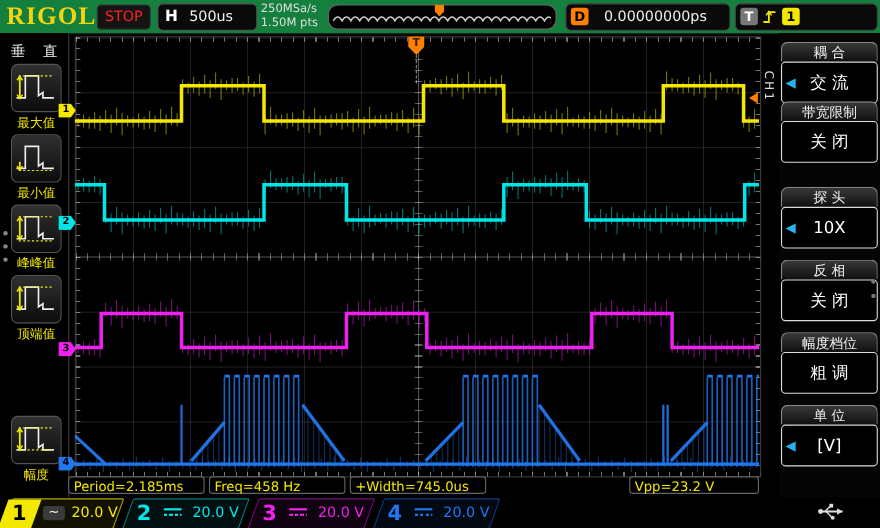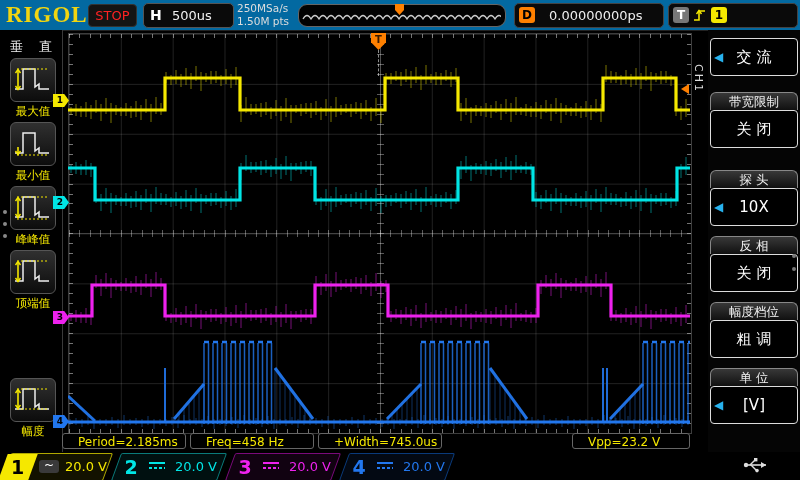--- a/index.html
+++ b/index.html
@@ -1,19 +1,19 @@
 <!DOCTYPE html>
 <html><head>
 <meta charset="utf-8">
 <style>
   html,body{margin:0;padding:0;background:#222;}
   #stage{position:relative;width:800px;height:480px;background:#000;overflow:hidden;
          font-family:"DejaVu Sans","Liberation Sans",sans-serif;}
   
-  #topbar{position:absolute;left:0;top:0;width:800px;height:30px;background:#0369a1;border-bottom:1px solid #222;}
+  #topbar{position:absolute;left:0;top:0;width:800px;height:30px;background:#15803d;border-bottom:1px solid #222;}
   .brand{position:absolute;left:6px;top:2px;font-family:"Liberation Serif",serif;font-weight:bold;
          font-size:23px;color:#f2d510;letter-spacing:1px;}
   .stopbox{position:absolute;left:88px;top:4px;width:47px;height:21px;background:#141414;border:1px solid #333;
          border-radius:4px;color:#ff2222;font-weight:normal;font-size:13px;text-align:center;line-height:21px;}
   .hbox{position:absolute;left:143px;top:3px;width:89px;height:23px;background:#0a0a0a;border:1px solid #555;
          border-radius:5px;color:#eee;}
   .hbox .h{position:absolute;left:6px;top:3px;font-weight:bold;font-size:14px;color:#fff;}
   .hbox .tb{position:absolute;left:28px;top:4px;font-size:13px;color:#f0f0f0;}
   .ratebox{position:absolute;left:237px;top:2px;font-size:10.5px;color:#ddd;line-height:13px;}
   .preview{position:absolute;left:298px;top:4px;width:206px;height:21px;background:#020202;border:1px solid #666;border-radius:9px;}
@@ -76,21 +76,21 @@
   .menu-title{height:17px;border:1px solid #888;border-bottom:none;border-radius:6px 6px 0 0;
     background:linear-gradient(#383838,#101010);color:#f2f2f2;font-size:12.5px;text-align:center;line-height:17px;white-space:nowrap;}
   .menu-btn{position:relative;height:36px;background:#000;border:1px solid #ddd;border-radius:4px;
     color:#fff;font-size:15px;text-align:center;line-height:36px;white-space:nowrap;}
   .menu-btn .arrow{position:absolute;left:3px;top:0;color:#27b2ee;font-size:12px;}
   .rdots{position:absolute;left:84px;top:215px;}
   .rdots div{width:4px;height:4px;border-radius:50%;background:#777;margin:9px 0;}
   
   #measbar{position:absolute;left:62px;top:433px;width:630px;height:19px;}
   .pill{position:absolute;top:0;height:16px;background:#000;border:1px solid #666;border-radius:3px;
-    color:#f5e800;font-size:12px;line-height:16px;padding-left:15px;box-sizing:border-box;}
+    color:#f5e800;font-size:12px;line-height:16px;padding-left:4px;box-sizing:border-box;}
   
   #chanbar{position:absolute;left:0;top:452px;width:800px;height:28px;background:#000;}
   .chblock{position:absolute;top:1px;height:26px;transform:skewX(-20deg);border:1px solid;border-radius:2px;}
   .chin{position:absolute;inset:0;transform:skewX(20deg);}
   .chnum{position:absolute;left:2px;top:0px;width:24px;height:26px;font-size:19px;font-weight:bold;text-align:center;line-height:26px;}
   .chnum.sel{background:#f5e800;color:#000;left:-4px;width:30px;transform:skewX(-20deg);}
   .chnum.sel span{display:inline-block;transform:skewX(20deg);}
   .acbadge{position:absolute;left:32px;top:6px;width:20px;height:13px;background:#3a3a3a;border-radius:3px;
     color:#fff;font-size:12px;text-align:center;line-height:11px;}
   .dcicon{position:absolute;left:32px;top:8px;width:16px;height:9px;}
@@ -261,20 +261,21 @@
   <div class="chmark" style="top:311px;background:#ee22ee;"><span>3</span></div>
   <div class="chmark" style="top:415px;background:#2277ee;"><span>4</span></div>
 
   <div class="trigflag">T</div>
   <div class="trigline"></div>
   <div class="triglevel"></div>
   <div class="chlabel-v">CH1</div>
 
   <div id="rightbar">
     <div class="menu-group" style="top:8px">
+      <div class="menu-title">耦 合</div>
       <div class="menu-btn">
         <span class="arrow">◀</span>
         <span>交 流</span></div>
     </div>
     <div class="menu-group" style="top:62px">
       <div class="menu-title">带宽限制</div>
       <div class="menu-btn"><span>关 闭</span></div>
     </div>
     <div class="menu-group" style="top:140px">
       <div class="menu-title">探 头</div>

